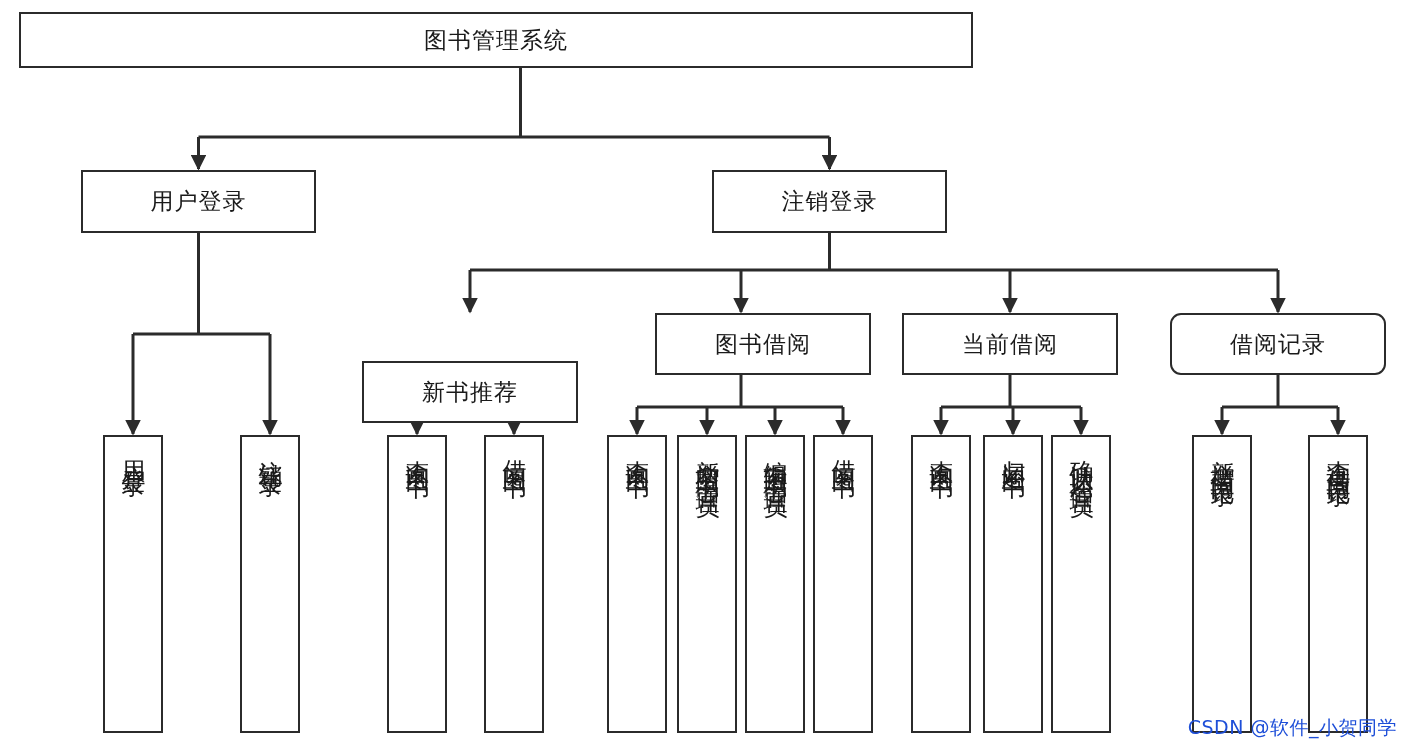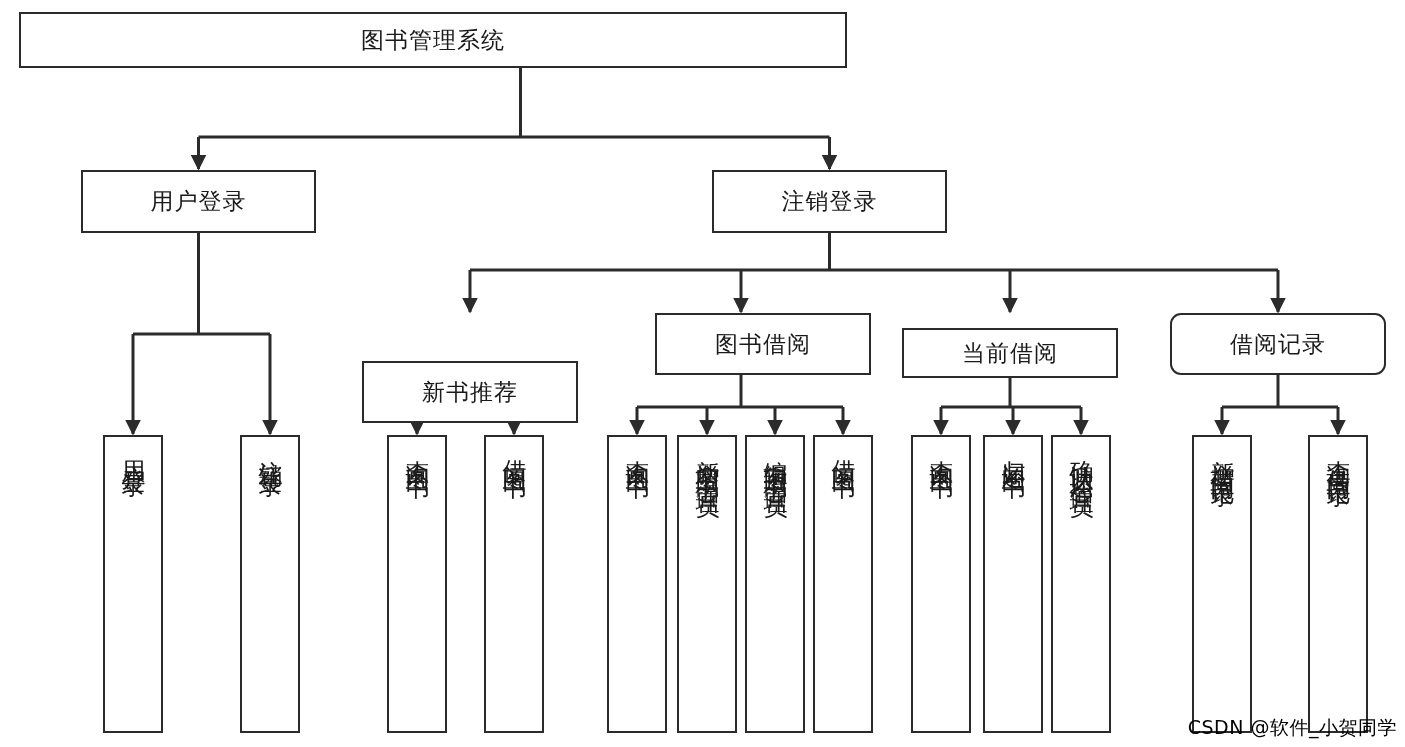--- a/index.html
+++ b/index.html
@@ -51,21 +51,21 @@
     letter-spacing: 5px;
     line-height: 1.05;
     white-space: nowrap;
     text-align: left;
   }
   .watermark {
     position: absolute;
     right: 8px;
     bottom: 6px;
     font-size: 19px;
-    color: #000000;
+    color: #1d4ed8;
     white-space: nowrap;
     letter-spacing: 0.5px;
   }
 </style>
 </head>
 <body>
 
 <div id="canvas">
 
   <svg class="links" viewBox="0 0 1405 747" xmlns="http://www.w3.org/2000/svg">
@@ -105,21 +105,21 @@
         <path d="M 1081 407 L 1081 434" marker-end="url(#arrow)"></path>
         <path d="M 1278 270 L 1278 312" marker-end="url(#arrow)"></path>
         <path d="M 1278 375 L 1278 407"></path>
         <path d="M 1222 407 L 1338 407"></path>
         <path d="M 1222 407 L 1222 434" marker-end="url(#arrow)"></path>
         <path d="M 1338 407 L 1338 434" marker-end="url(#arrow)"></path>
       </g>
   </svg>
 
   <div id="node-layer">
-      <div class="node node-h" style="left: 19px; top: 12px; width: 828px; height: 56px;">
+      <div class="node node-h" style="left: 19px; top: 12px; width: 954px; height: 56px;">
         <span class="label">图书管理系统</span>
       </div>
       <div class="node node-h" style="left: 81px; top: 170px; width: 235px; height: 63px;">
         <span class="label">用户登录</span>
       </div>
       <div class="node node-v" style="left: 103px; top: 435px; width: 60px; height: 298px;">
         <span class="label">用户登录</span>
       </div>
       <div class="node node-v" style="left: 240px; top: 435px; width: 60px; height: 298px;">
         <span class="label">注销登录</span>
@@ -144,21 +144,21 @@
       </div>
       <div class="node node-v" style="left: 677px; top: 435px; width: 60px; height: 298px;">
         <span class="label">新增图书（管理员）</span>
       </div>
       <div class="node node-v" style="left: 745px; top: 435px; width: 60px; height: 298px;">
         <span class="label">编辑图书（管理员）</span>
       </div>
       <div class="node node-v" style="left: 813px; top: 435px; width: 60px; height: 298px;">
         <span class="label">借阅图书</span>
       </div>
-      <div class="node node-h" style="left: 902px; top: 328px; width: 216px; height: 50px; align-items: center;">
+      <div class="node node-h" style="left: 902px; top: 313px; width: 216px; height: 62px; align-items: center;">
         <span class="label">当前借阅</span>
       </div>
       <div class="node node-v" style="left: 911px; top: 435px; width: 60px; height: 298px;">
         <span class="label">查询图书</span>
       </div>
       <div class="node node-v" style="left: 983px; top: 435px; width: 60px; height: 298px;">
         <span class="label">归还图书</span>
       </div>
       <div class="node node-v" style="left: 1051px; top: 435px; width: 60px; height: 298px;">
         <span class="label">确认归还（管理员）</span>

